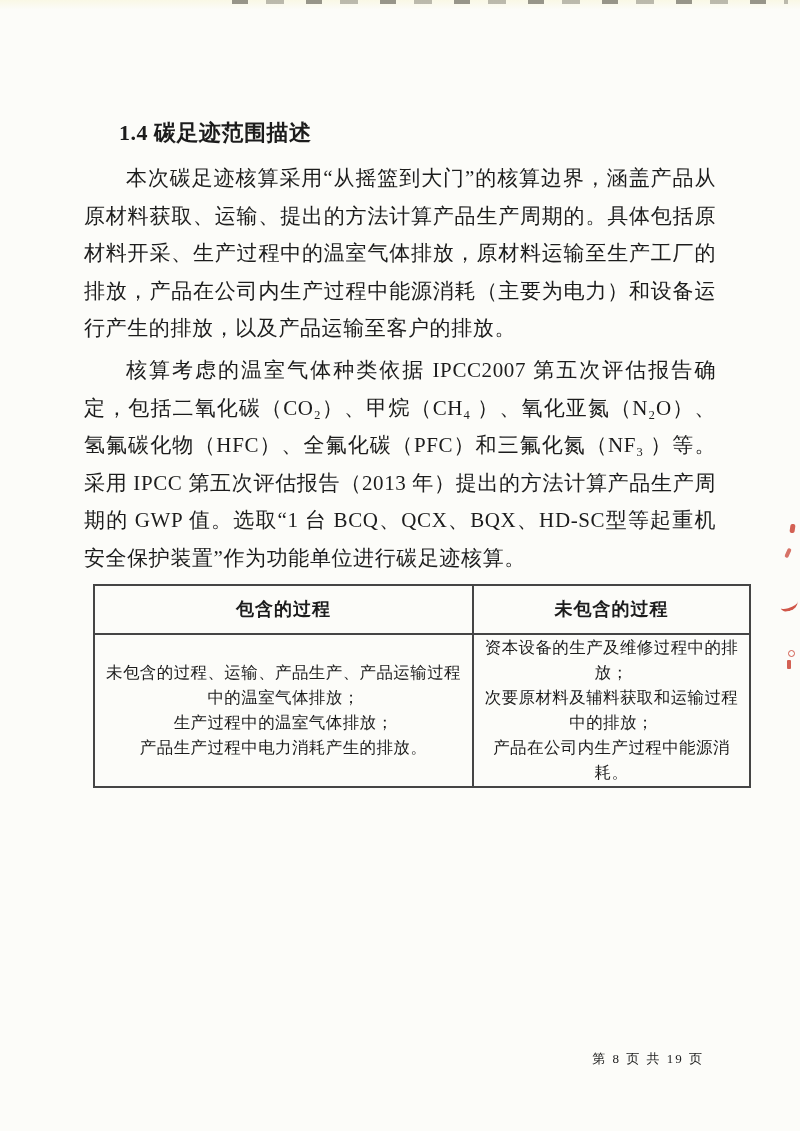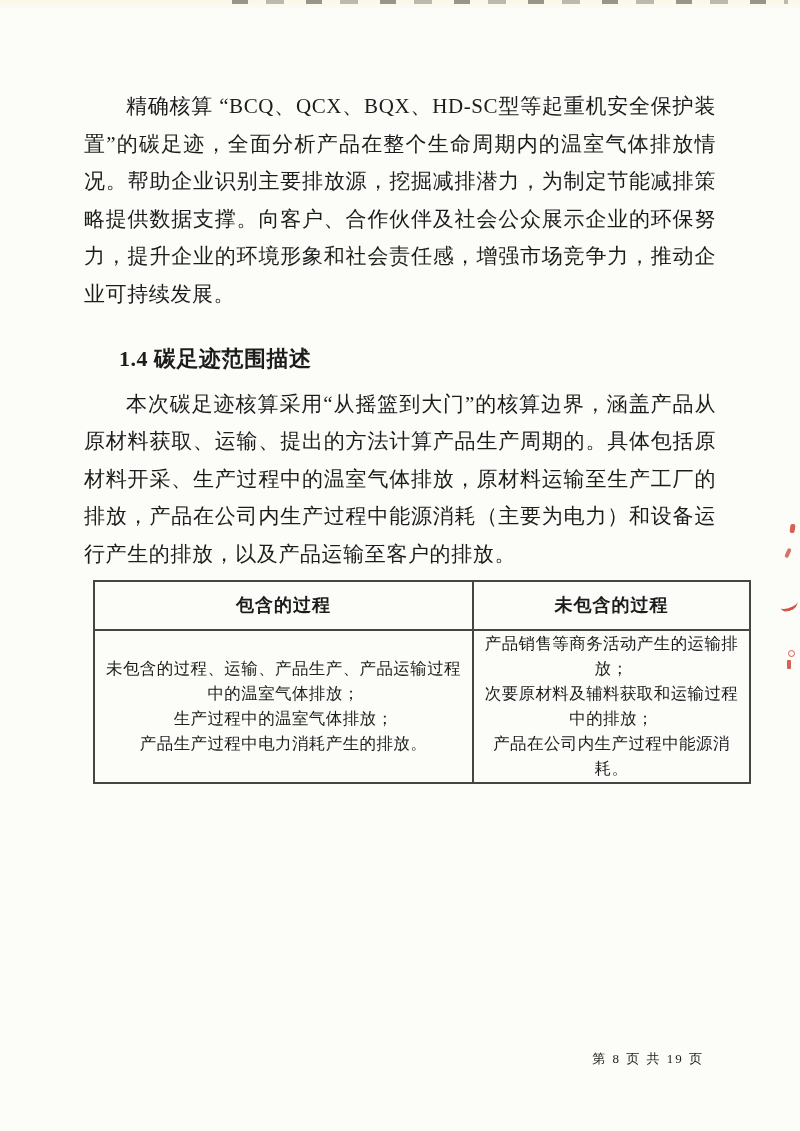--- a/index.html
+++ b/index.html
@@ -95,43 +95,43 @@
              background: rgba(200,57,43,0.8); border-radius: 1px; }
 </style>
 </head>
 <body>
 
 <div class="top-tint"></div>
 <div class="top-smudge"></div>
 
 <main class="content">
 
-  <p class="para p1">精确核算 “BCQ、QCX、BQX、HD-SC型等起重机安全保护装置”的碳足迹，全面分析产品在整个生命周期内的温室气体排放情况。帮助企业识别主要排放源，挖掘减排潜力，为制定节能减排策略提供数据支撑。向客户、合作伙伴及社会公众展示企业的环保努力，提升企业的环境形象和社会责任感，增强市场竞争力，推动企业可持续发展。</p>
 
   <h2 class="heading">1.4 碳足迹范围描述</h2>
 
   <p class="para p2">本次碳足迹核算采用“从摇篮到大门”的核算边界，涵盖产品从原材料获取、运输、提出的方法计算产品生产周期的。具体包括原材料开采、生产过程中的温室气体排放，原材料运输至生产工厂的排放，产品在公司内生产过程中能源消耗（主要为电力）和设备运行产生的排放，以及产品运输至客户的排放。</p>
 
+  <p class="para p3">核算考虑的温室气体种类依据 IPCC2007 第五次评估报告确定，包括二氧化碳（CO₂）、甲烷（CH₄ ）、氧化亚氮（N₂O）、氢氟碳化物（HFC）、全氟化碳（PFC）和三氟化氮（NF₃ ）等。采用 IPCC 第五次评估报告（2013 年）提出的方法计算产品生产周期的 GWP 值。选取“1 台 BCQ、QCX、BQX、HD-SC型等起重机安全保护装置”作为功能单位进行碳足迹核算。</p>
 
   <table class="scope-table">
     <thead>
       <tr>
         <th class="col-included">包含的过程</th>
         <th class="col-excluded">未包含的过程</th>
       </tr>
     </thead>
     <tbody>
       <tr>
         <td>
           <div class="cell-line">未包含的过程、运输、产品生产、产品运输过程中的温室气体排放；</div>
           <div class="cell-line">生产过程中的温室气体排放；</div>
           <div class="cell-line">产品生产过程中电力消耗产生的排放。</div>
         </td>
         <td>
-          <div class="cell-line">产品销售等商务活动产生的运输排放；</div>
+          <div class="cell-line">资本设备的生产及维修过程中的排放；</div>
           <div class="cell-line">次要原材料及辅料获取和运输过程中的排放；</div>
           <div class="cell-line">产品在公司内生产过程中能源消耗。</div>
         </td>
       </tr>
     </tbody>
   </table>
 
 </main>
 
 <span class="stamp-frag frag-a"></span>

